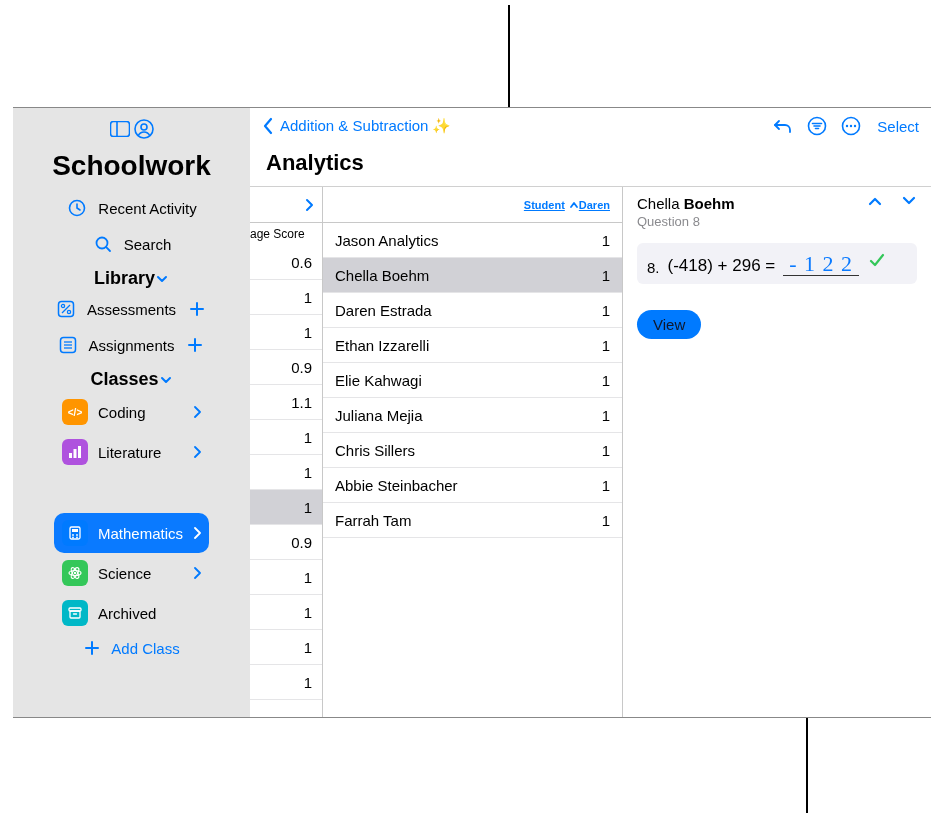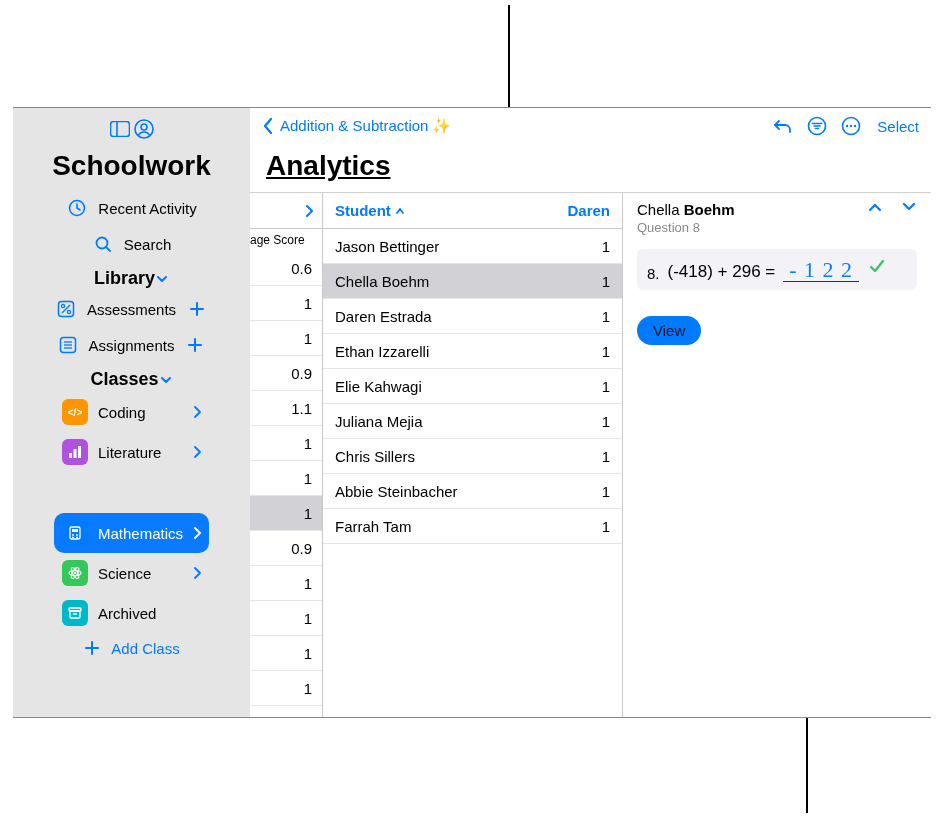--- a/index.html
+++ b/index.html
@@ -22,32 +22,32 @@
   .sb-class .cicon { width:26px;height:26px;border-radius:6px; display:flex;align-items:center;justify-content:center; font-size:13px; font-weight:700;}
   .sb-class .clabel { flex:1;}
   .sb-class .cchev { color:#007aff; font-size:14px;}
   .sb-class.sel .cchev { color:#fff;}
   .sb-add { display:flex; align-items:center; gap:10px; padding:6px 14px; color:#007aff; font-size:15px;}
   
   .main { flex:1; display:flex; flex-direction:column; position:relative;}
   .main-top { height:36px; display:flex; align-items:center; padding:0 12px; gap:6px; color:#007aff; font-size:15px; }
   .main-top .spacer{flex:1;}
   .main-top .tb-btn{width:28px;height:28px;display:flex;align-items:center;justify-content:center;color:#007aff;}
-  .main-title { font-size:28px; font-weight:800; padding:6px 16px 10px 16px;text-decoration:underline;}
+  .main-title { font-size:22px; font-weight:800; padding:6px 16px 10px 16px;}
   .columns { flex:1; display:flex; border-top:.5px solid #d0d0d0; overflow:hidden;}
   
   .colA { width:73px; border-right:.5px solid #c8c8c8; background:#fff;}
   .colA-hdr { height:36px; display:flex; align-items:center; justify-content:flex-end; padding-right:8px; border-bottom:.5px solid #c8c8c8;}
   .colA-hdr .chevr { color:#007aff; font-size:16px; }
   .colA-sub { font-size:12px; color:#000; padding:4px 4px 4px 0; text-align:left; white-space:nowrap; overflow:hidden;}
   .colA-row { height:35px; display:flex; align-items:center; justify-content:flex-end; padding-right:10px; font-size:15px; border-bottom:.5px solid #e5e5e7;}
   .colA-row.sel { background:#d1d1d6; }
   
   .colB { width:300px; border-right:.5px solid #c8c8c8;}
-  .colB-hdr { height:36px; display:flex; align-items:center; justify-content:space-between; padding:0 12px; border-bottom:.5px solid #c8c8c8; font-size:15px; font-weight:600; color:#007aff;}
+  .colB-hdr { height:36px; display:flex; align-items:center; justify-content:flex-end; padding:0 12px; border-bottom:.5px solid #c8c8c8; font-size:11px; font-weight:600; color:#007aff;text-decoration:underline;}
   .colB-hdr .stu { display:flex; align-items:center; gap:4px;}
   .colB-row { height:35px; display:flex; align-items:center; justify-content:space-between; padding:0 12px; font-size:15px; border-bottom:.5px solid #e5e5e7;}
   .colB-row.sel { background:#d1d1d6;}
   
   .colC { flex:1; padding:8px 14px; }
   .colC-hdr { display:flex; }
   .colC-name { font-size:15px; }
   .colC-name .bold { font-weight:700;}
   .colC-q { font-size:13px; color:#8a8a8e; margin-top:2px;}
   .colC-nav { margin-left:auto; display:flex; gap:18px; color:#007aff;}
@@ -315,21 +315,21 @@
               <span>
                   <svg width="10" height="10" viewBox="0 0 10 10">
                     <path d="M2 7l3-4 3 4" fill="none" stroke="#007aff" stroke-width="1.8" stroke-linecap="round" stroke-linejoin="round"></path>
                   </svg>
                 </span>
             </span>
             <span>Daren</span>
           </div>
           <div id="colB-rows">
               <div class="colB-row">
-                <span>Jason Bettinger</span>
+                <span>Jason Analytics</span>
                 <span>1</span>
               </div>
               <div class="colB-row sel">
                 <span>Chella Boehm</span>
                 <span>1</span>
               </div>
               <div class="colB-row">
                 <span>Daren Estrada</span>
                 <span>1</span>
               </div>

